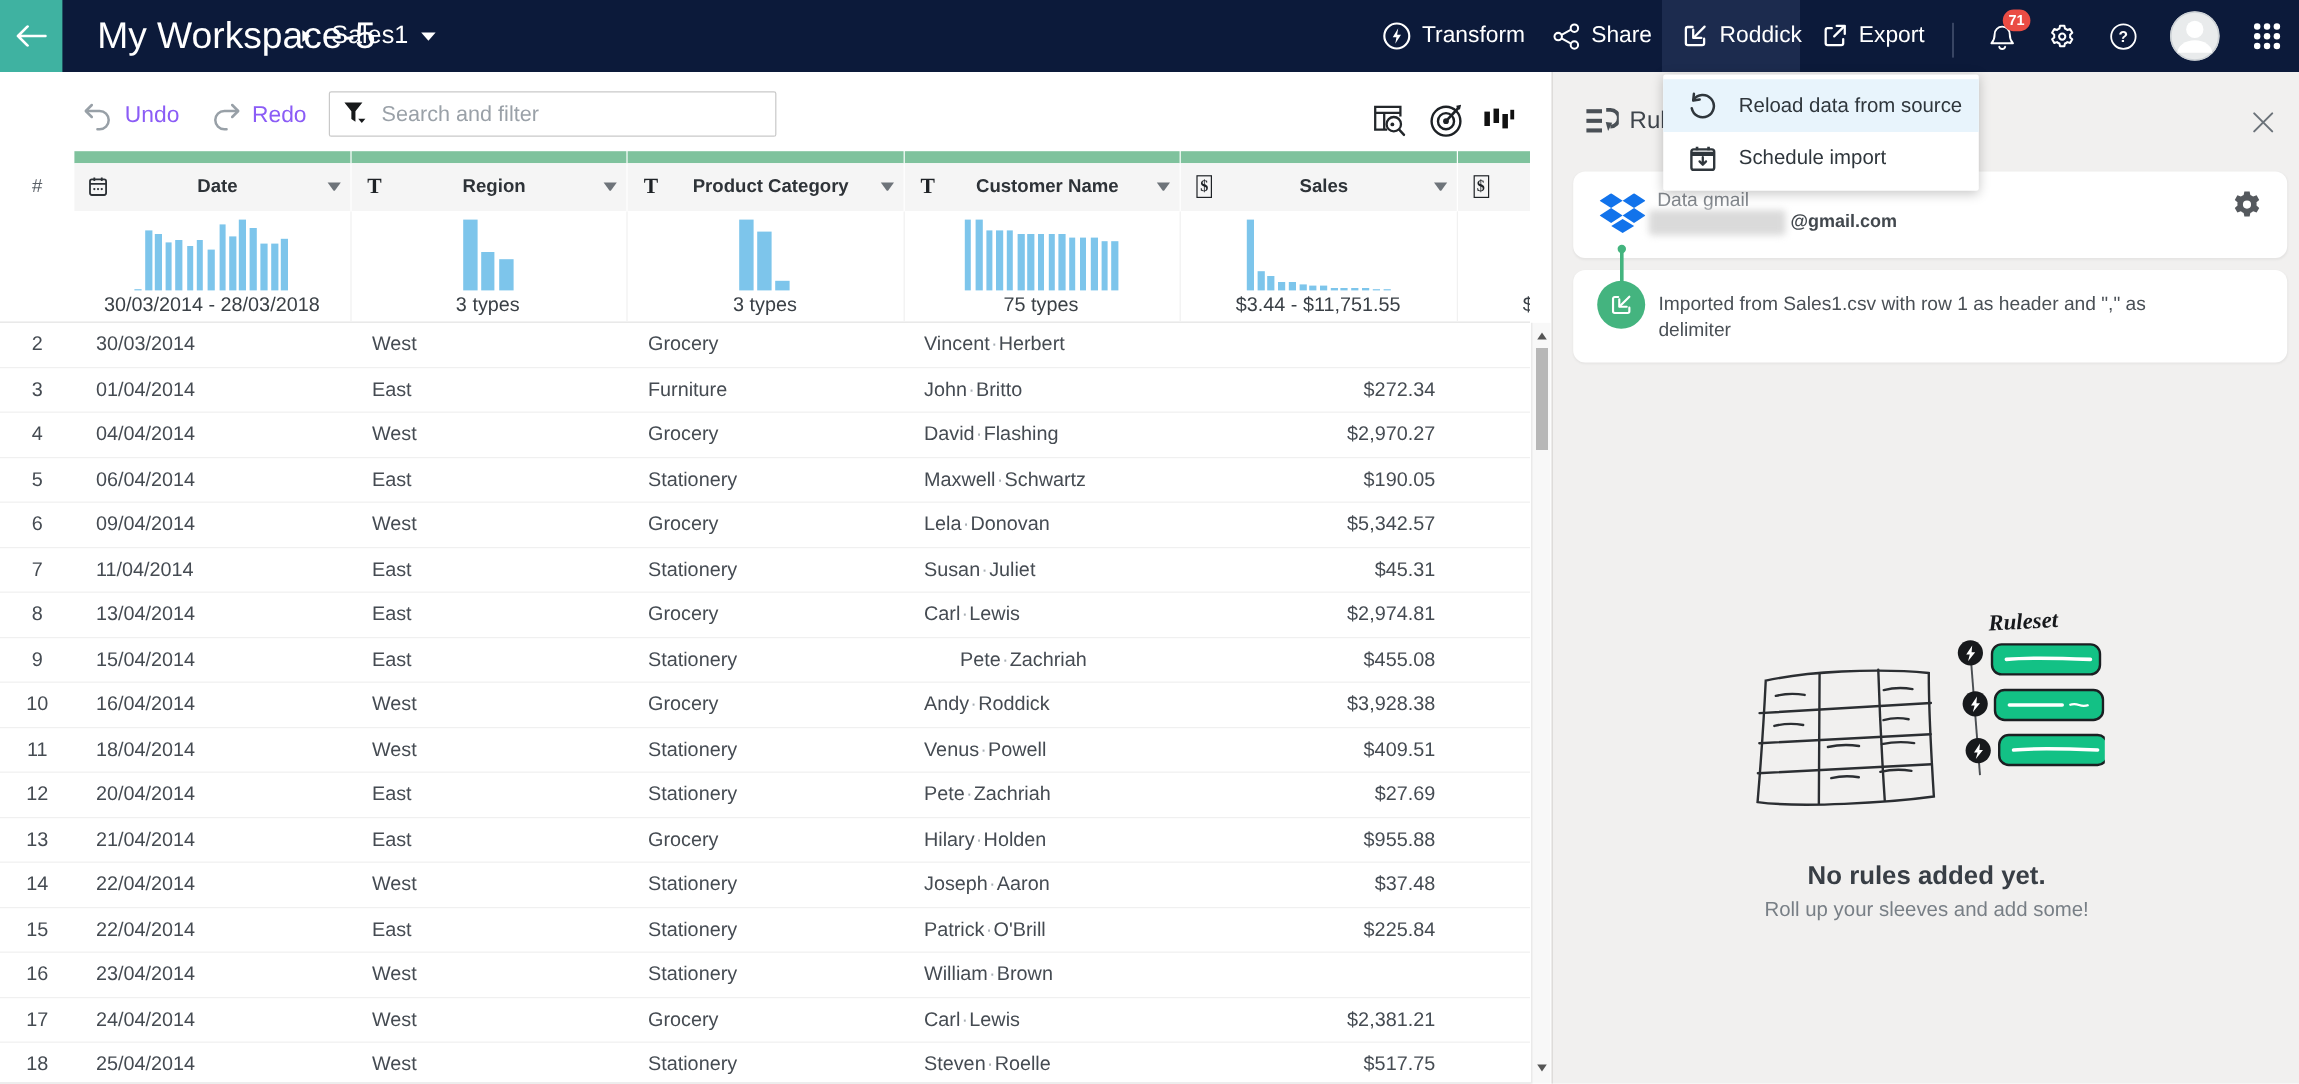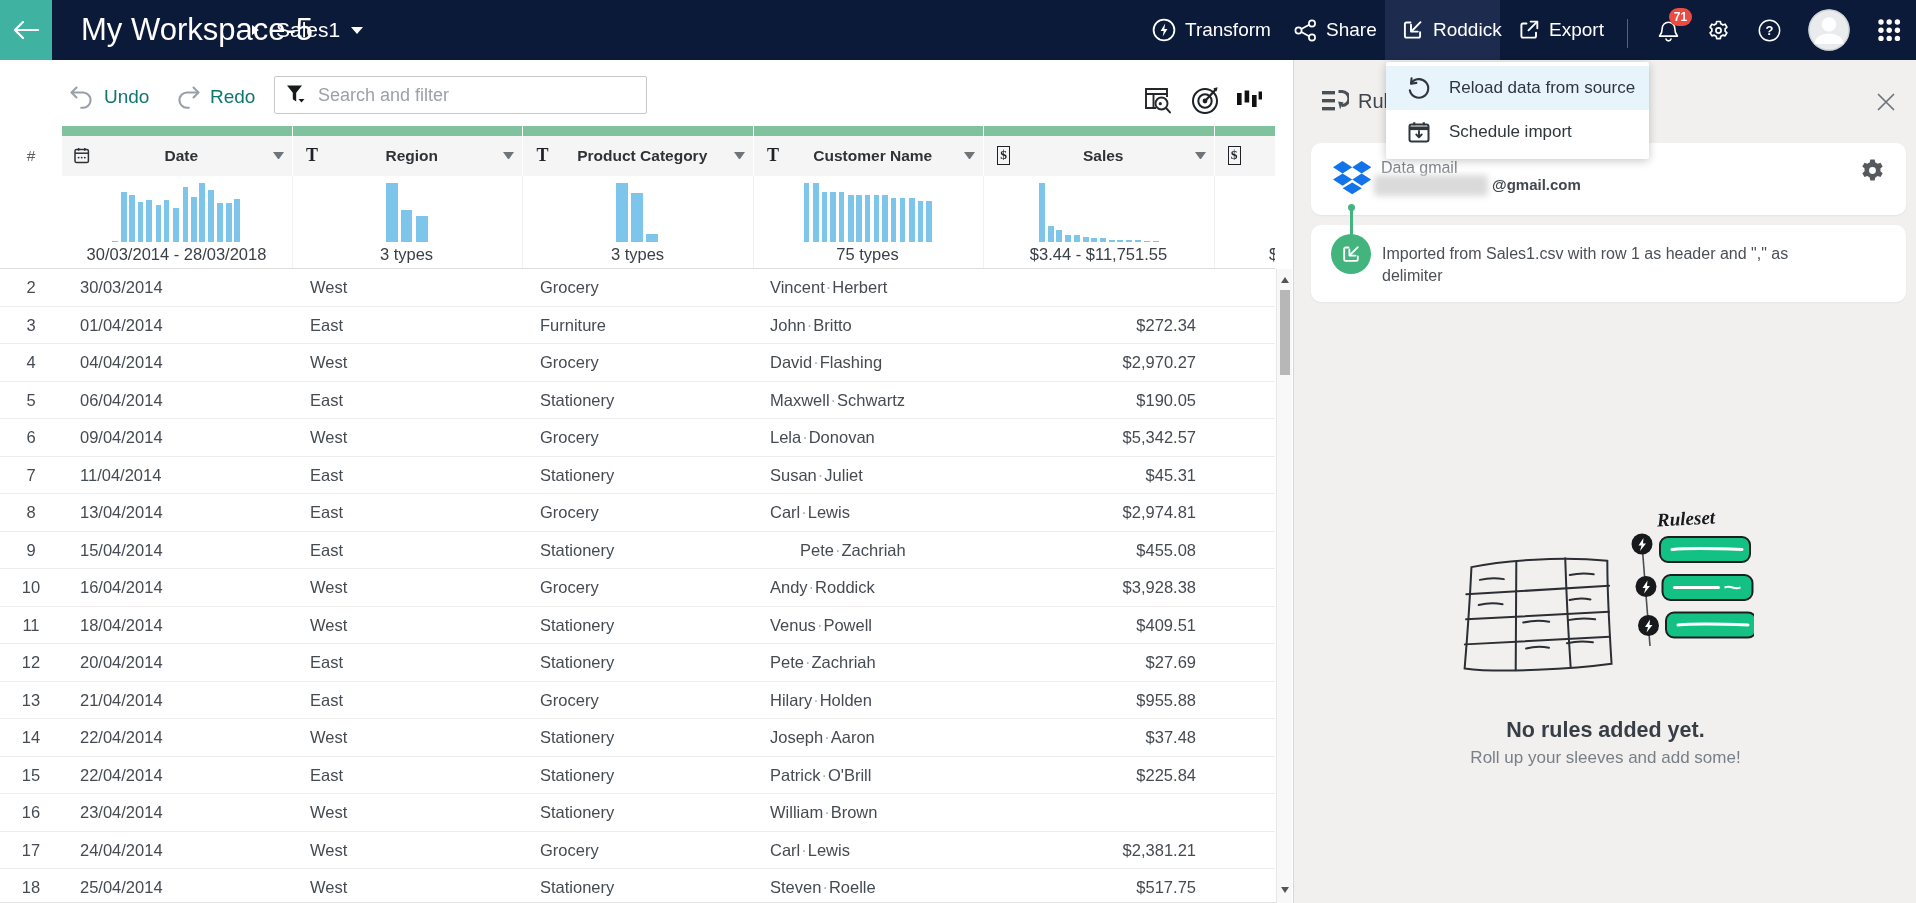--- a/index.html
+++ b/index.html
@@ -3,21 +3,21 @@
 *{margin:0;padding:0;box-sizing:border-box}
 html,body{width:1916px;height:903px;overflow:hidden;background:#fff;font-family:"Liberation Sans",sans-serif;-webkit-font-smoothing:antialiased}
 .abs{position:absolute}
 #navbar{position:absolute;left:0;top:0;width:1916px;height:60px;background:#0c1a3a;z-index:30}
 #back{position:absolute;left:0;top:0;width:52px;height:60px;background:#3fb2a1;display:flex;align-items:center;justify-content:center}
 .crumb{position:absolute;top:0;height:60px;display:flex;align-items:center;color:#fff}
 .navitem{position:absolute;top:0;height:60px;display:flex;align-items:center;color:#fff;font-size:19px}
 .navitem svg{margin-right:9px}
 #importbtn{position:absolute;left:1385px;top:0;width:115px;height:60px;background:#1c2b4e}
 #toolbar{position:absolute;left:0;top:60px;width:1916px;height:66px;background:#fff}
-.tbtn{position:absolute;top:84px;display:flex;align-items:center;color:#0f766e;font-size:19px}
+.tbtn{position:absolute;top:84px;display:flex;align-items:center;color:#8b5cf6;font-size:19px}
 .tbtn svg{margin-right:8px}
 #search{position:absolute;left:274px;top:76px;width:373px;height:38px;border:1px solid #c9c9c9;border-radius:2px;background:#fff;display:flex;align-items:center}
 #search .ph{color:#9aa1a8;font-size:18px;margin-left:12px}
 .tico{position:absolute;top:85px}
 
 #grid{position:absolute;left:0;top:0;width:1276px;height:903px}
 .gstrip{position:absolute;top:126px;height:9.5px;background:#7fc29d}
 .hcell{position:absolute;top:135.5px;height:40.5px;background:#f5f5f5;display:flex;align-items:center}
 .hlabel{flex:1;text-align:center;font-weight:bold;font-size:15.5px;color:#2e3338;white-space:nowrap}
 .hic{width:17px;margin-left:11px;display:flex;align-items:center;justify-content:center}

